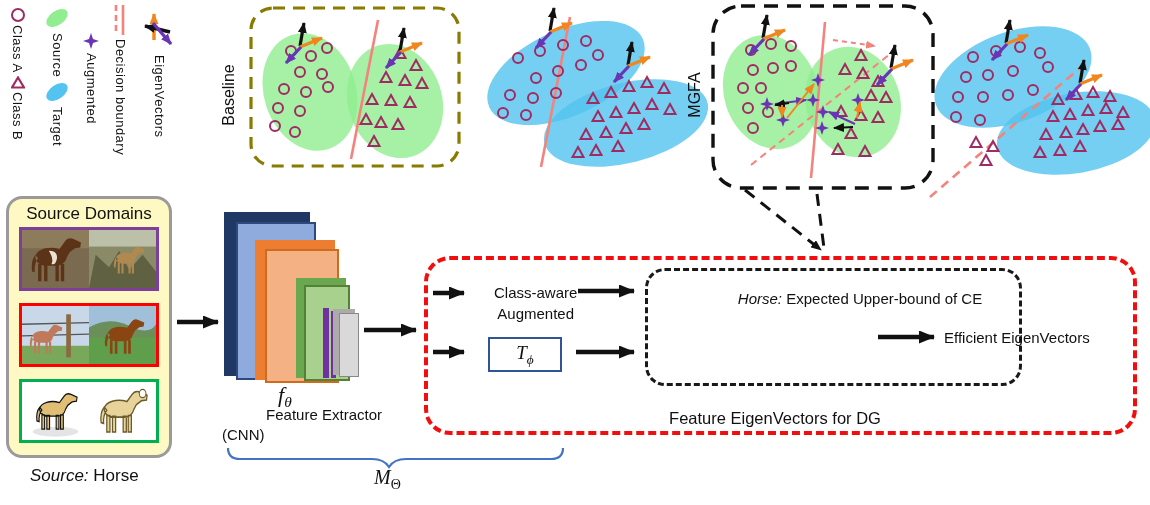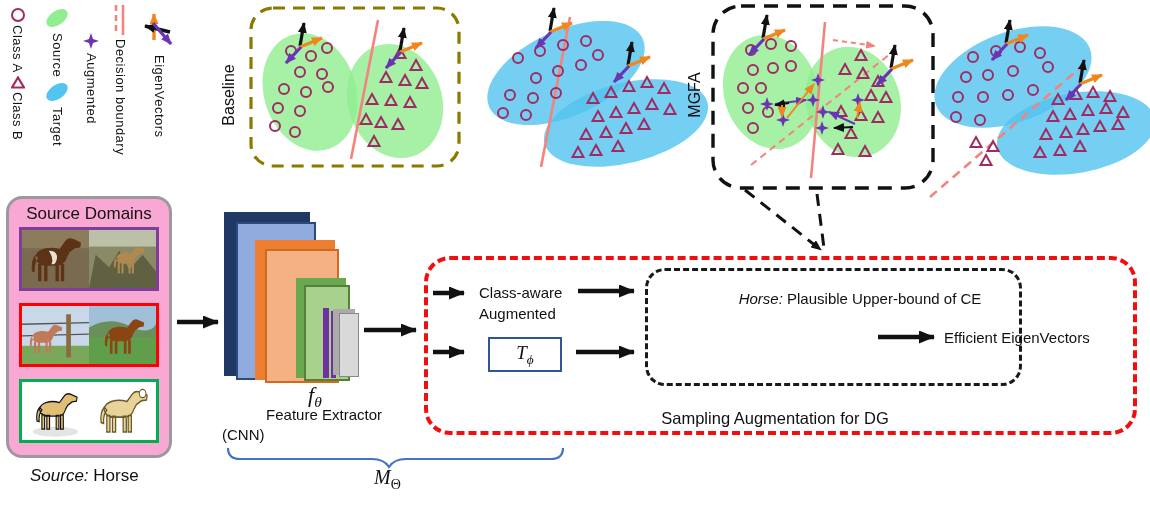--- a/index.html
+++ b/index.html
@@ -9,21 +9,21 @@
   .vtext{writing-mode:vertical-rl;text-orientation:mixed;letter-spacing:.5px;}
   .rot270{transform:rotate(-90deg);}
   .it{font-style:italic;}
   .serifmath{font-family:"Liberation Serif",serif;font-style:italic;}
   
   .leg-col{position:absolute;display:flex;flex-direction:column;align-items:center;gap:3px;
            font-size:13px;color:#151515;}
   .leg-circle{width:10px;height:10px;border:2.2px solid #a02b63;border-radius:50%;}
   
   #src-box{left:6px;top:196px;width:166px;height:262px;border:3px solid #9a9a9a;border-radius:16px;
-           background:#f9a8d4;box-sizing:border-box;}
+           background:#fef9c3;box-sizing:border-box;}
   .src-title{position:absolute;left:0;top:5px;width:100%;text-align:center;font-size:17px;color:#111;}
   .img-row{position:absolute;left:10px;width:140px;height:64px;box-sizing:border-box;border-style:solid;
            border-width:3px;display:flex;}
   .img-row svg{flex:1 1 50%;display:block;}
   
   .layer{position:absolute;box-sizing:border-box;}
   
   #red-box{left:424px;top:256px;width:713px;height:179px;border:4px dashed #f10e0e;border-radius:26px;
            box-sizing:border-box;}
   #black-box{left:645px;top:268px;width:377px;height:118px;border:3px dashed #191919;border-radius:20px;
@@ -354,44 +354,44 @@
   <div class="layer" style="left:236px;top:222px;width:80px;height:158px;background:#8faadc;border:2px solid #2e4a7d;"></div>
   <div class="layer" style="left:255px;top:240px;width:80px;height:140px;background:#ed7d31;"></div>
   <div class="layer" style="left:265px;top:249px;width:74px;height:134px;background:#f4b183;border:2px solid #d06a1d;"></div>
   <div class="layer" style="left:296px;top:278px;width:50px;height:100px;background:#6aa84f;"></div>
   <div class="layer" style="left:304px;top:285px;width:46px;height:96px;background:#a9d18e;border:2px solid #538135;"></div>
   <div class="layer" style="left:323px;top:308px;width:6px;height:70px;background:#7030a0;"></div>
   <div class="layer" style="left:331px;top:311px;width:5px;height:67px;background:#7030a0;"></div>
   <div class="layer" style="left:333px;top:309px;width:22px;height:66px;background:#aeaaaa;"></div>
   <div class="layer" style="left:339px;top:313px;width:20px;height:64px;background:#d9d9d9;border:1.5px solid #888;"></div>
 
-  <div class="abs serifmath" style="left:278px;top:382px;font-size:22px;margin-left:30px;">
+  <div class="abs serifmath" style="left:278px;top:382px;font-size:22px;">
     <span>f</span><sub>θ</sub>
   </div>
   <div class="abs" style="left:222px;top:406px;width:160px;text-align:right;font-size:15px;">Feature Extractor</div>
   <div class="abs" style="left:222px;top:426px;width:160px;text-align:left;font-size:15px;">(CNN)</div>
 
   <div id="red-box" class="abs"></div>
   <div id="black-box" class="abs"></div>
 
-  <div class="abs t15" style="left:479px;top:282px;line-height:21px;">
+  <div class="abs t15" style="left:494px;top:282px;line-height:21px;text-align:center;">
     <div>Class-aware</div>
       <div>Augmented</div>
   </div>
 
   <div id="tphi-box" class="abs">
     <span class="serifmath" style="font-size:19px;"><span>T</span><sub>ϕ</sub></span>
   </div>
 
   <div class="abs t15" style="left:705px;top:290px;width:310px;text-align:center;">
-    <span class="it">Horse:</span><span> Plausible Upper-bound of CE</span>
+    <span class="it">Horse:</span><span> Expected Upper-bound of CE</span>
   </div>
   <div class="abs t15" style="left:944px;top:329px;">Efficient EigenVectors</div>
 
-  <div class="abs" style="left:640px;top:409px;width:270px;text-align:center;font-size:16.5px;">Sampling Augmentation for DG</div>
+  <div class="abs" style="left:640px;top:409px;width:270px;text-align:center;font-size:16.5px;">Feature EigenVectors for DG</div>
 
   <div class="abs serifmath" style="left:374px;top:466px;font-size:20px;">
     <span>M</span><sub style="font-style:normal;">Θ</sub>
   </div>
 
   <svg class="abs" style="left:0;top:0;pointer-events:none;" width="1150" height="505" viewBox="0 0 1150 505">
     <line x1="177" y1="322" x2="218" y2="322" stroke="#111" stroke-width="4.5" marker-end="url(#ah-big)"></line>
     <line x1="364" y1="330" x2="416" y2="330" stroke="#111" stroke-width="4.5" marker-end="url(#ah-big)"></line>
     <line x1="433" y1="293" x2="464" y2="293" stroke="#111" stroke-width="4.5" marker-end="url(#ah-big)"></line>
     <line x1="433" y1="352" x2="464" y2="352" stroke="#111" stroke-width="4.5" marker-end="url(#ah-big)"></line>

